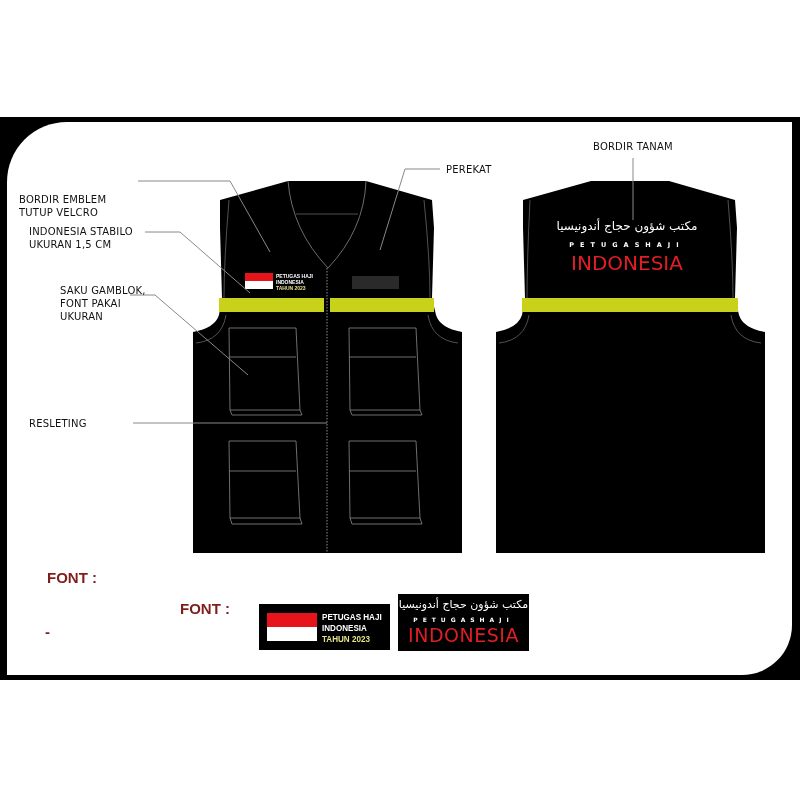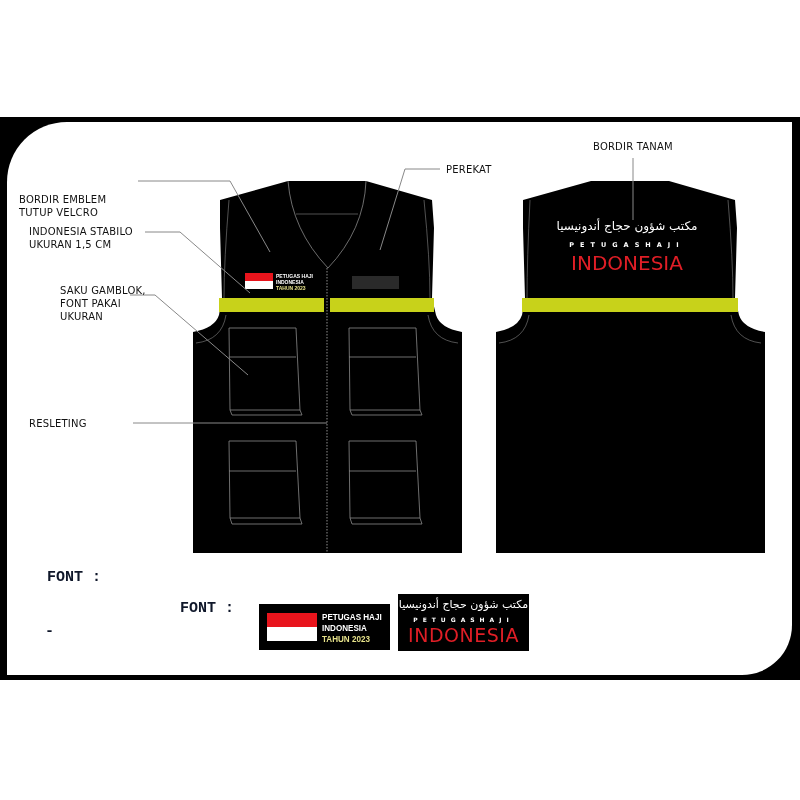--- a/index.html
+++ b/index.html
@@ -1,21 +1,21 @@
 <!DOCTYPE html>
 <html><head>
 <meta charset="utf-8">
 <style>
   html,body{margin:0;padding:0;background:#ffffff;}
   body{width:800px;height:800px;position:relative;overflow:hidden;font-family:"Liberation Sans",sans-serif;}
   .frame{position:absolute;left:0;top:117px;width:800px;height:563px;background:#000;}
   .panel{position:absolute;left:7px;top:122px;width:785px;height:553px;background:#fff;border-top-left-radius:60px;border-bottom-right-radius:50px;}
   svg.art{position:absolute;left:0;top:0;}
   .label{position:absolute;font-family:"DejaVu Sans",sans-serif;font-weight:normal;font-size:10px;line-height:13px;color:#111;letter-spacing:0.2px;}
-  .big{position:absolute;font-family:Liberation Mono, monospace;font-weight:bold;font-size:15px;color:#0f172a;}
+  .big{position:absolute;font-family:Liberation Sans, sans-serif;font-weight:bold;font-size:15px;color:#7f1d1d;}
   .logo1{position:absolute;left:259px;top:604px;width:131px;height:46px;background:#000;}
   .logo1 .flag-red{position:absolute;left:8px;top:9px;width:50px;height:14px;background:#e8141c;}
   .logo1 .flag-white{position:absolute;left:8px;top:23px;width:50px;height:14px;background:#fff;}
   .logo1 .t{position:absolute;left:63px;font-family:"Liberation Sans",sans-serif;font-size:9.5px;line-height:11px;color:#fff;font-weight:bold;white-space:nowrap;transform:scaleX(0.85);transform-origin:left;}
   .logo2{position:absolute;left:398px;top:594px;width:131px;height:57px;background:#000;}
   .logo2 .ar{position:absolute;left:0;width:131px;top:4px;text-align:center;color:#fff;font-family:"DejaVu Sans",sans-serif;font-size:11px;}
   .logo2 .pet{position:absolute;left:0;width:131px;top:22px;text-align:center;color:#fff;font-family:"DejaVu Sans",sans-serif;font-size:6px;letter-spacing:5px;font-weight:bold;}
   .logo2 .indo{position:absolute;left:0;width:131px;top:30px;text-align:center;color:#e01e26;font-family:"DejaVu Sans",sans-serif;font-size:19px;letter-spacing:0.5px;}
   .back-text{position:absolute;left:522px;width:210px;text-align:center;}
   .back-ar{top:219px;color:#fff;font-family:"DejaVu Sans",sans-serif;font-size:12px;}

